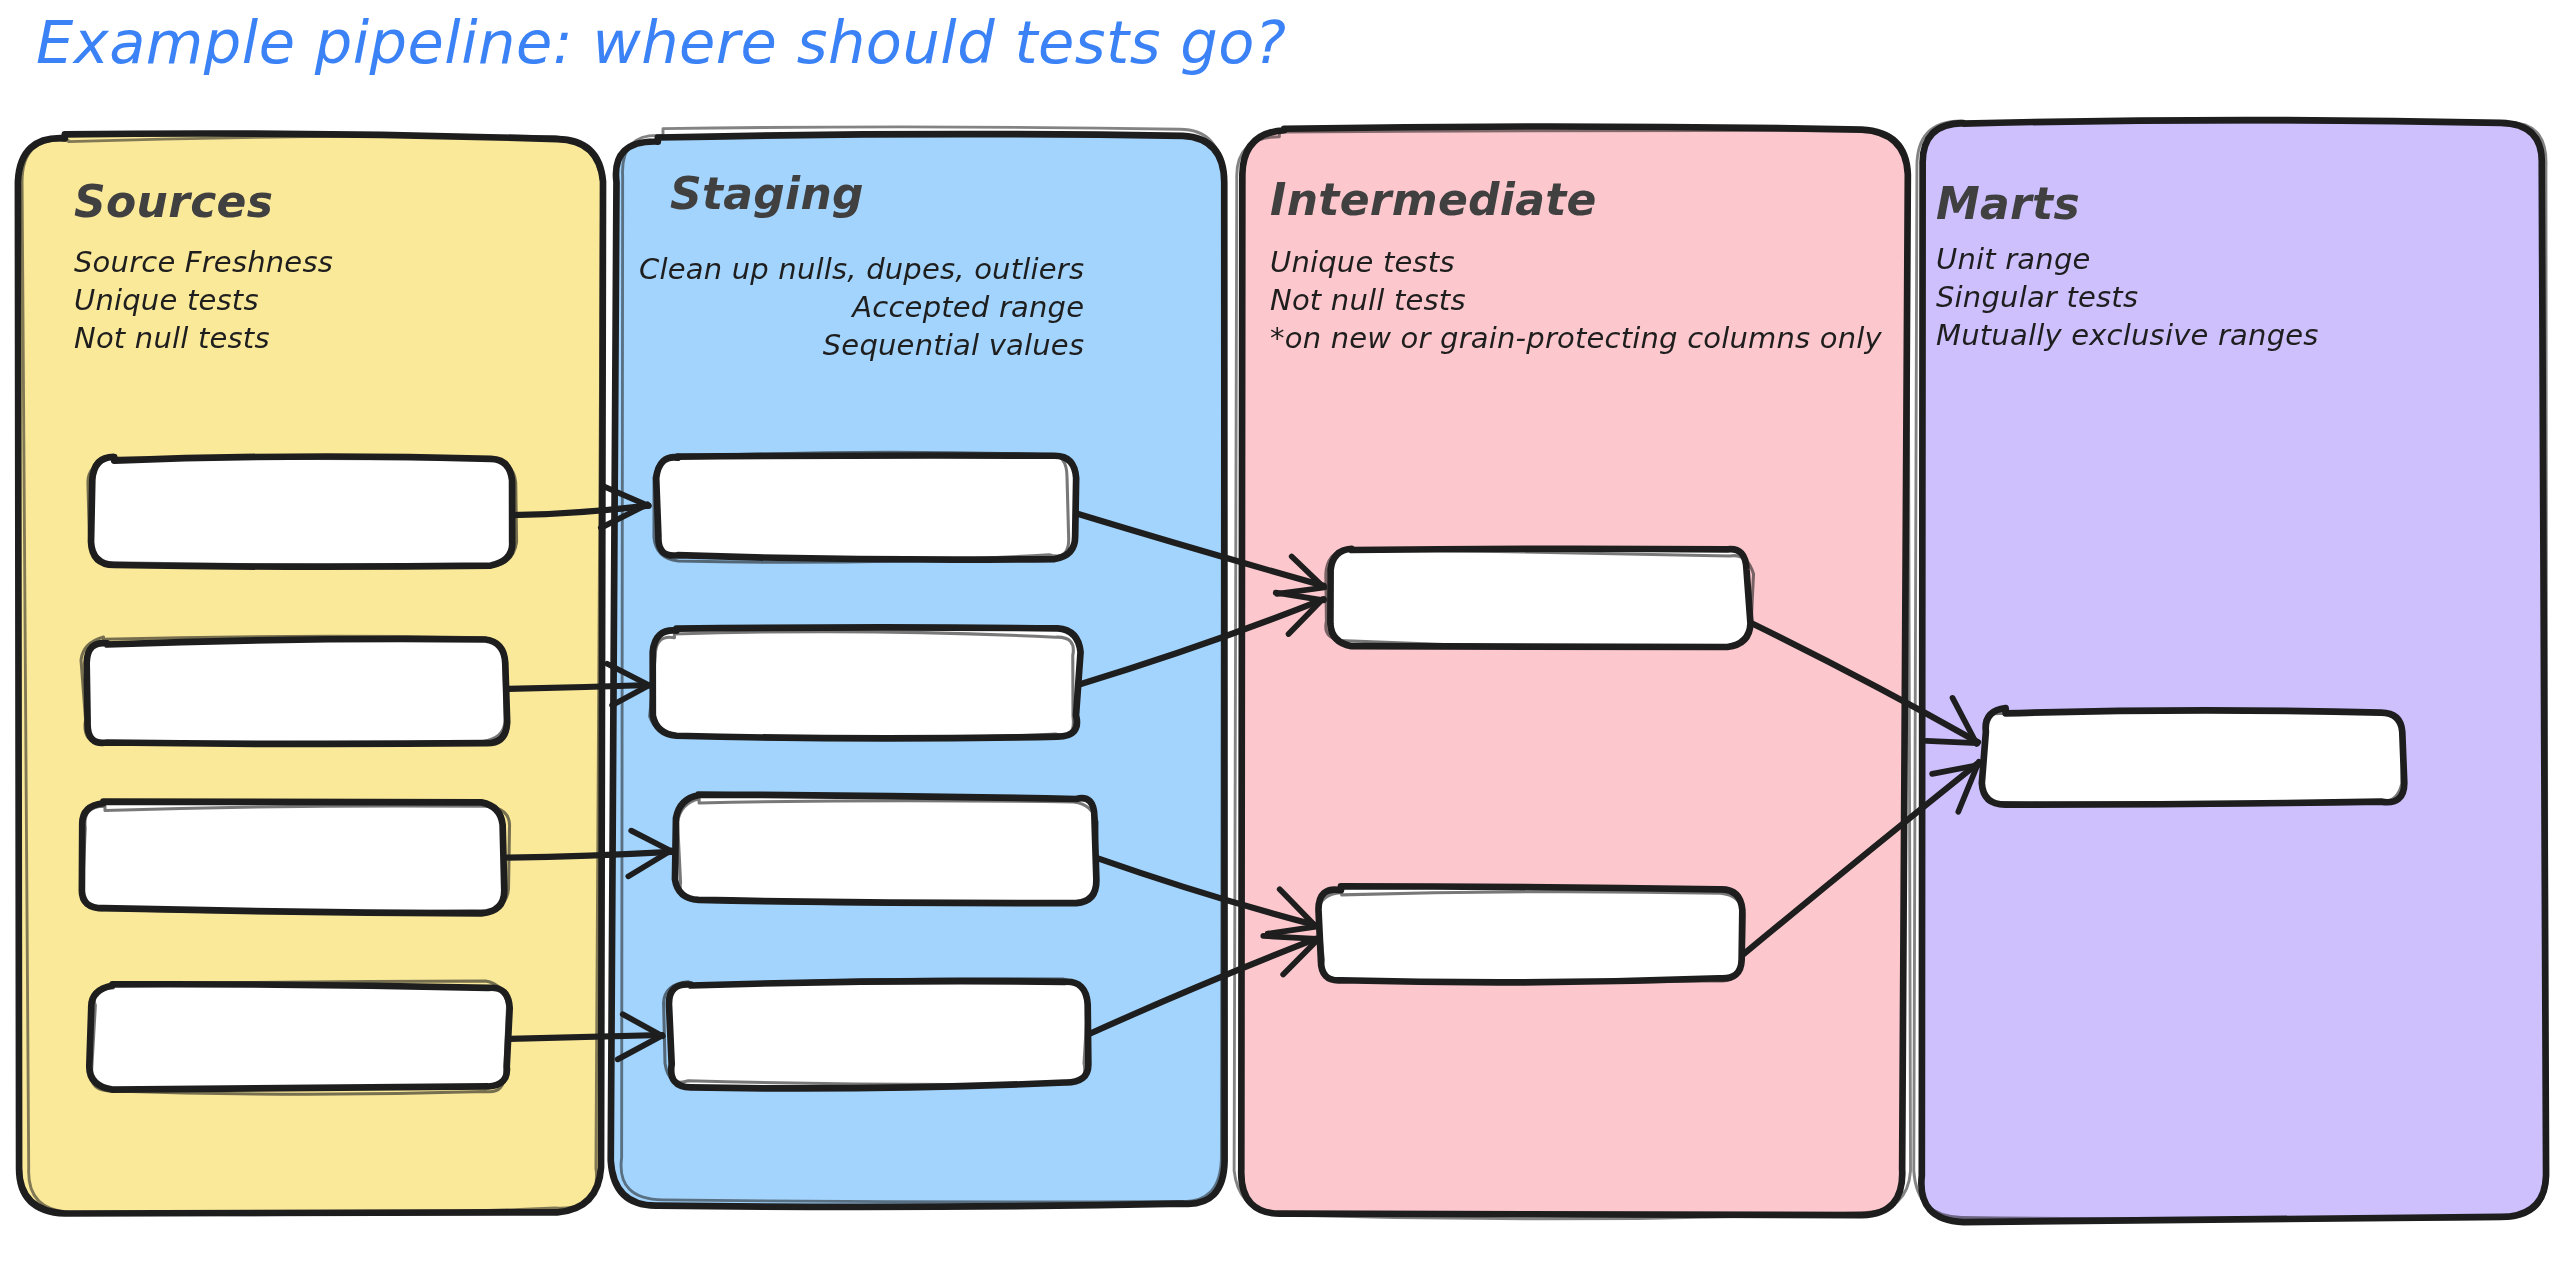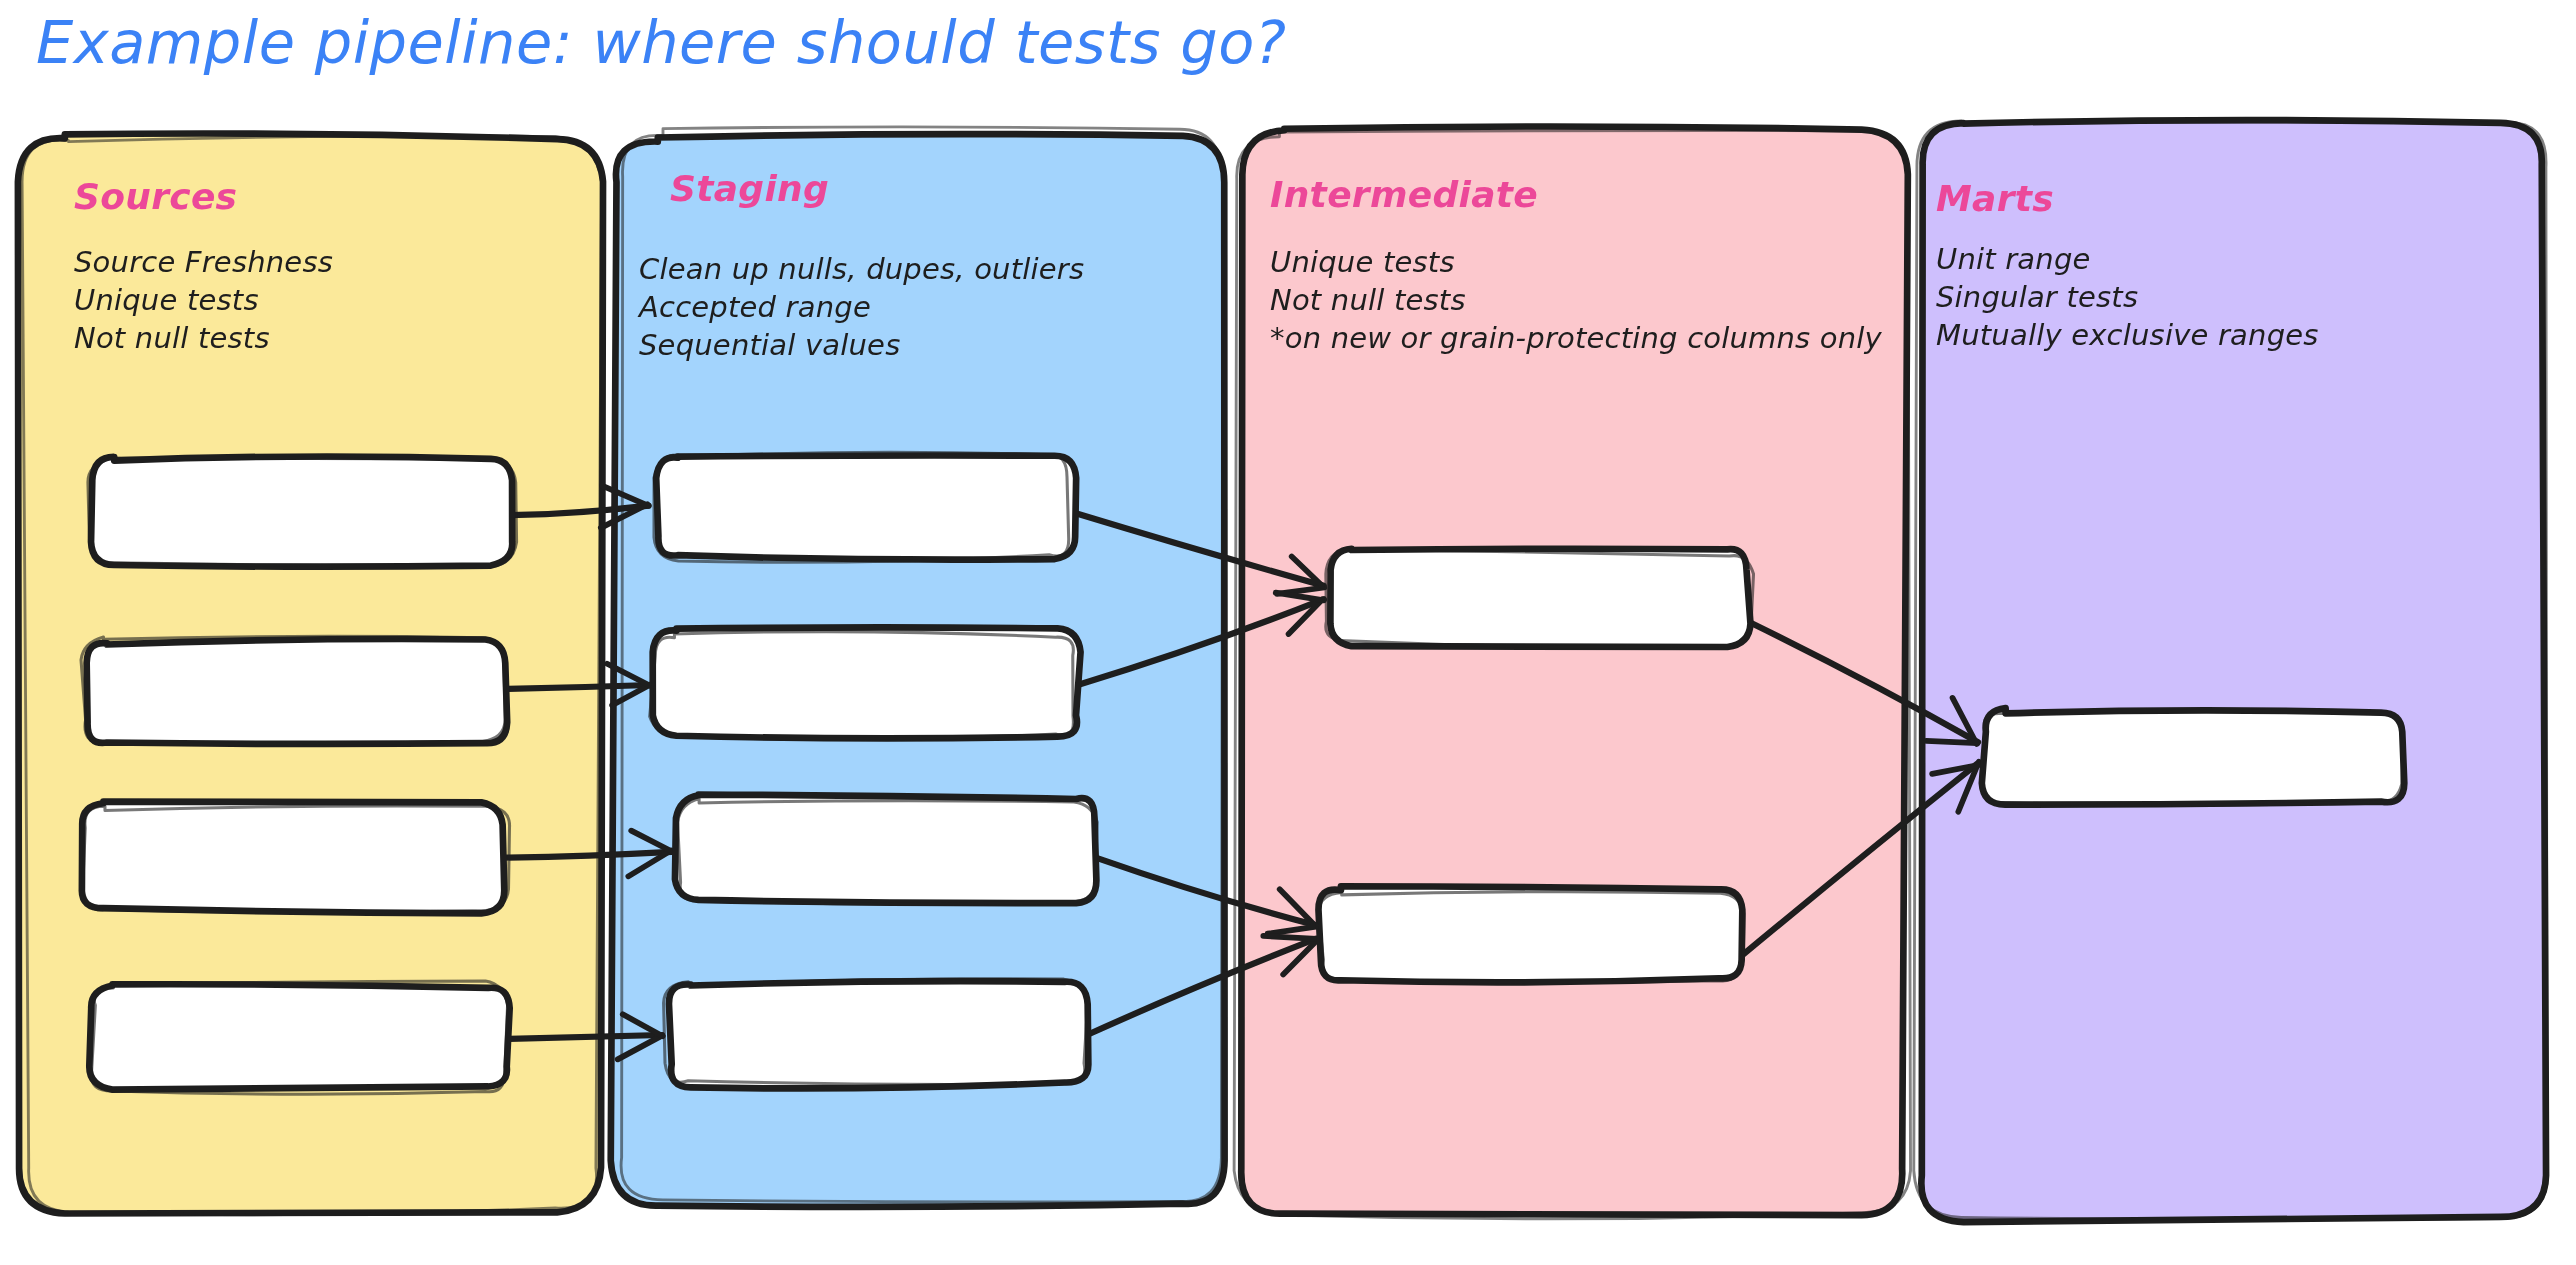--- a/index.html
+++ b/index.html
@@ -30,23 +30,23 @@
     font-weight: 400;
     color: #3b82f6;
     letter-spacing: 0.5px;
     font-family: "DejaVu Sans", sans-serif;
     font-style: italic;
     white-space: nowrap;
   }
 
   .lane-title {
     position: absolute;
-    font-size: 36px;
+    font-size: 44px;
     font-weight: 700;
-    color: #ec4899;
+    color: #404040;
     font-style: italic;
     white-space: nowrap;
     letter-spacing: 0.3px;
   }
 
   .lane-note {
     position: absolute;
     font-size: 29px;
     font-weight: 400;
     color: #1e1e1e;
@@ -421,21 +421,21 @@
 
 <div class="title">Example pipeline: where should tests go?</div>
 <div id="labels-layer">
     <div class="lane-title" style="left: 74px; top: 176px;">Sources</div>
     <div class="lane-note" style="left: 74px; top: 243px;">
       <div>Source Freshness</div>
       <div>Unique tests</div>
       <div>Not null tests</div>
     </div>
     <div class="lane-title" style="left: 639px; top: 168px; margin-left: 31px;">Staging</div>
-    <div class="lane-note" style="left: 639px; top: 250px;">
+    <div class="lane-note" style="left: 639px; top: 250px; text-align: right;">
       <div>Clean up nulls, dupes, outliers</div>
       <div>Accepted range</div>
       <div>Sequential values</div>
     </div>
     <div class="lane-title" style="left: 1270px; top: 174px;">Intermediate</div>
     <div class="lane-note" style="left: 1270px; top: 243px;">
       <div>Unique tests</div>
       <div>Not null tests</div>
       <div>*on new or grain-protecting columns only</div>
     </div>

